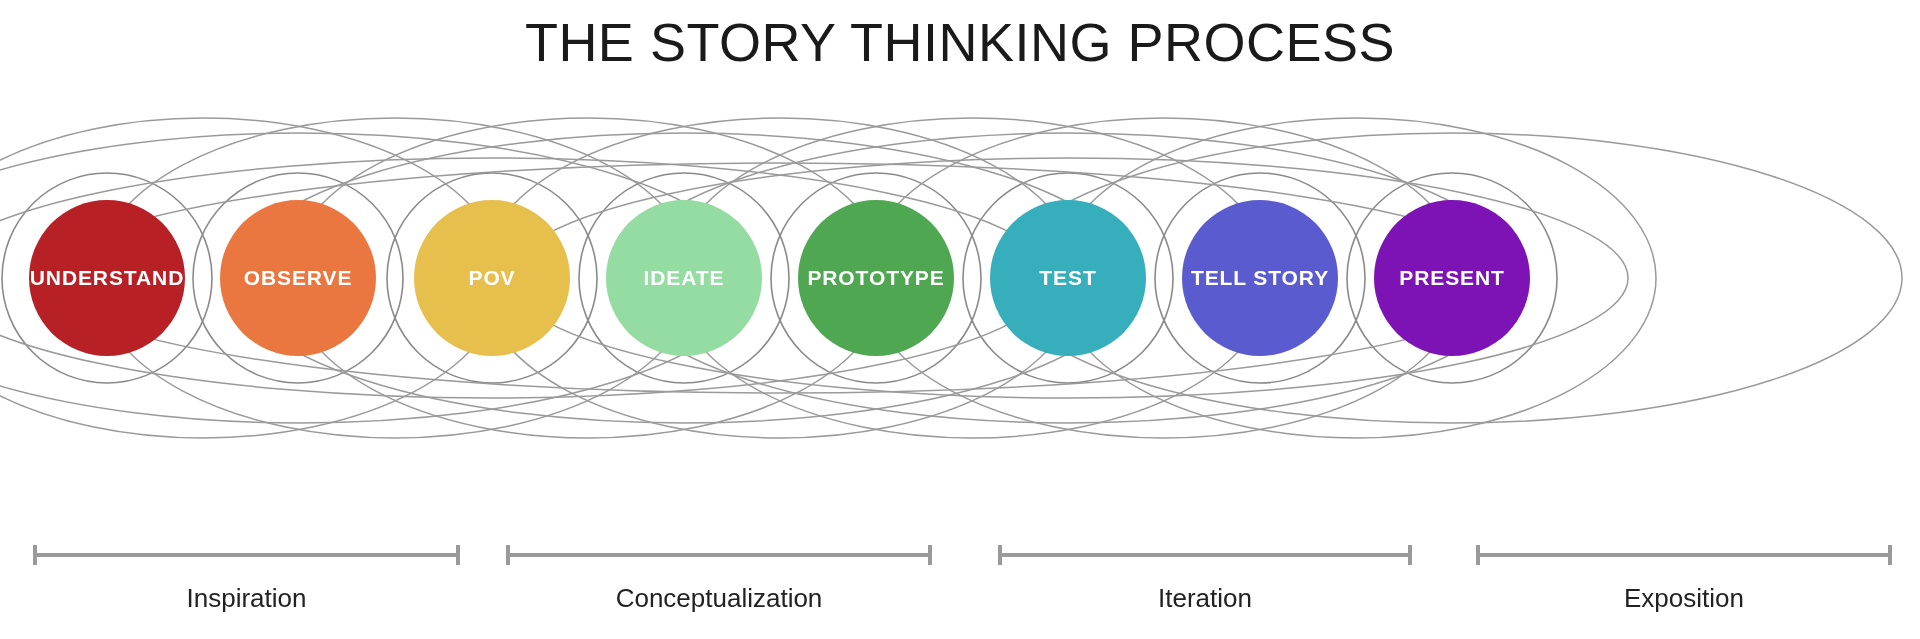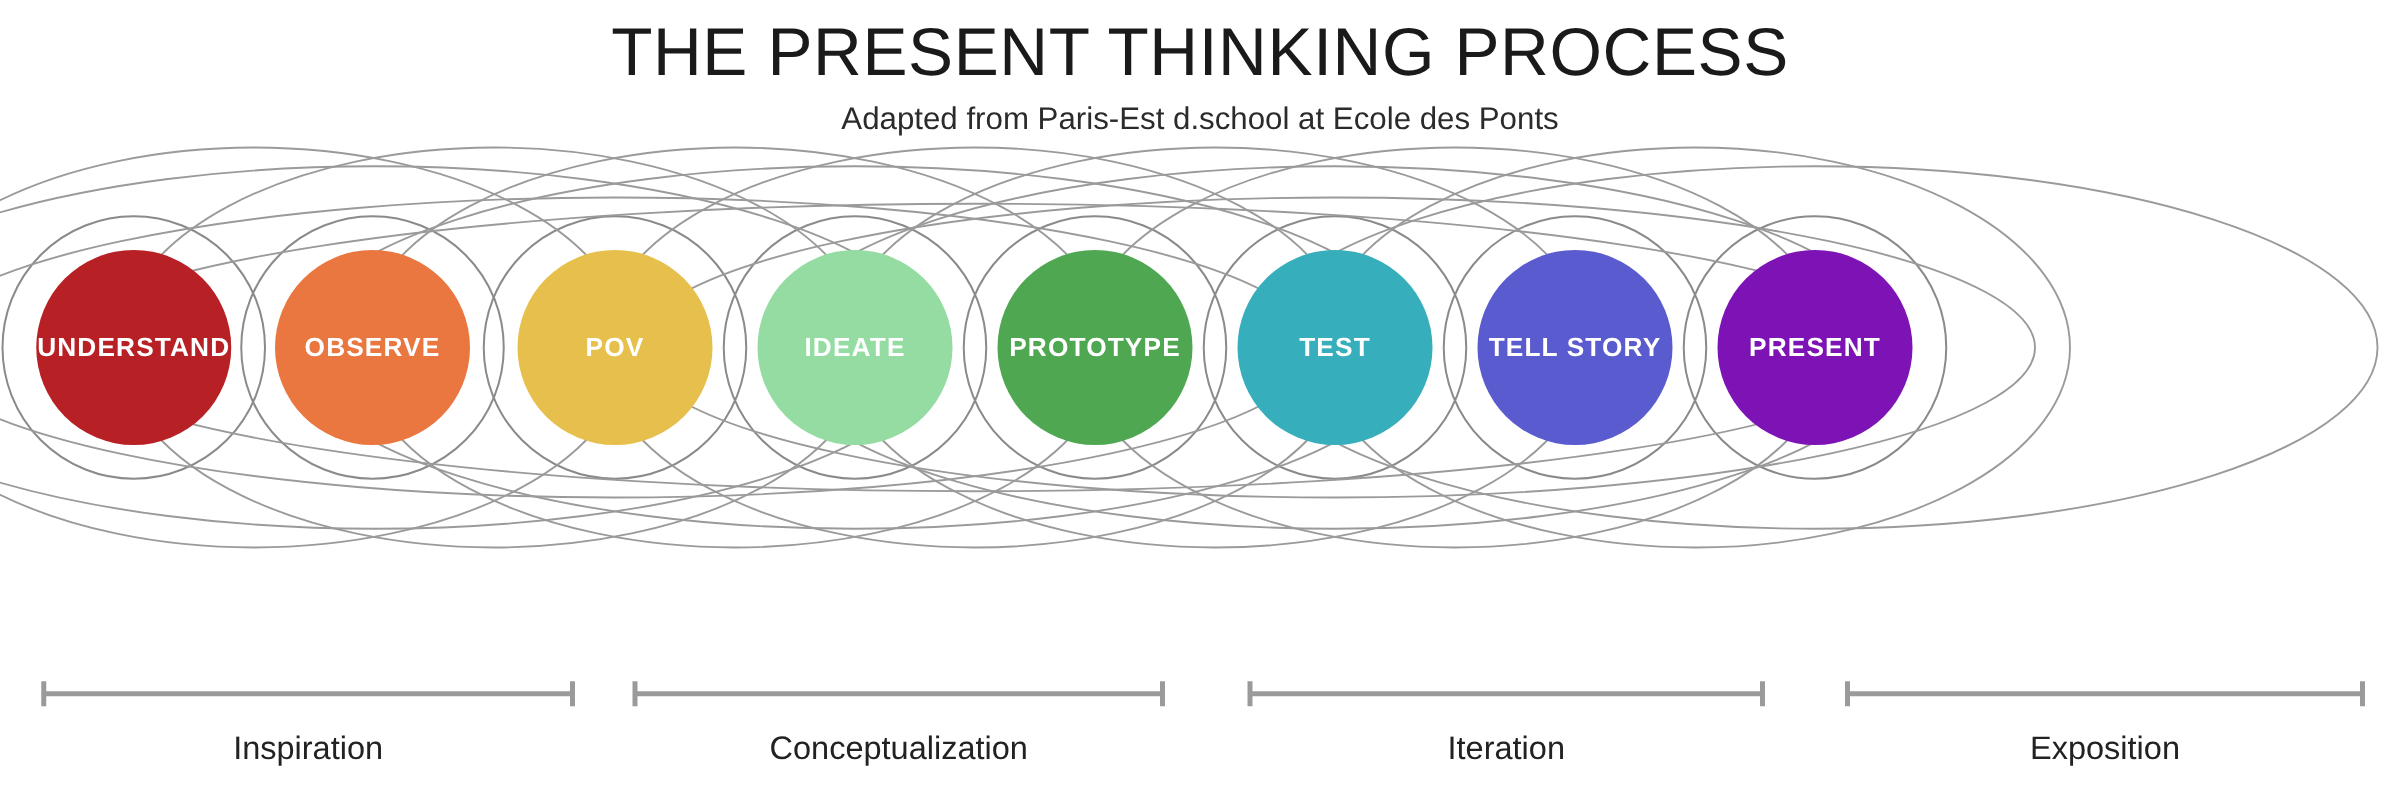--- a/index.html
+++ b/index.html
@@ -100,22 +100,21 @@
     text-anchor: middle;
     dominant-baseline: middle;
   }
 </style>
 </head>
 <body>
 
 <div id="page">
 
   <div id="header">
-    <h1 id="title">THE PRESENT THINKING PROCESS</h1>
-    <div id="subtitle">Adapted from Paris-Est d.school at Ecole des Ponts</div>
+    <h1 id="title">THE STORY THINKING PROCESS</h1>
   </div>
 
   <svg id="diagram" viewBox="0 0 1920 639" xmlns="http://www.w3.org/2000/svg">
     <g id="rings-group">
         <ellipse cx="107" cy="278" rx="105" ry="105" class="ellipse-ring"></ellipse>
         <ellipse cx="298" cy="278" rx="105" ry="105" class="ellipse-ring"></ellipse>
         <ellipse cx="492" cy="278" rx="105" ry="105" class="ellipse-ring"></ellipse>
         <ellipse cx="684" cy="278" rx="105" ry="105" class="ellipse-ring"></ellipse>
         <ellipse cx="876" cy="278" rx="105" ry="105" class="ellipse-ring"></ellipse>
         <ellipse cx="1068" cy="278" rx="105" ry="105" class="ellipse-ring"></ellipse>

